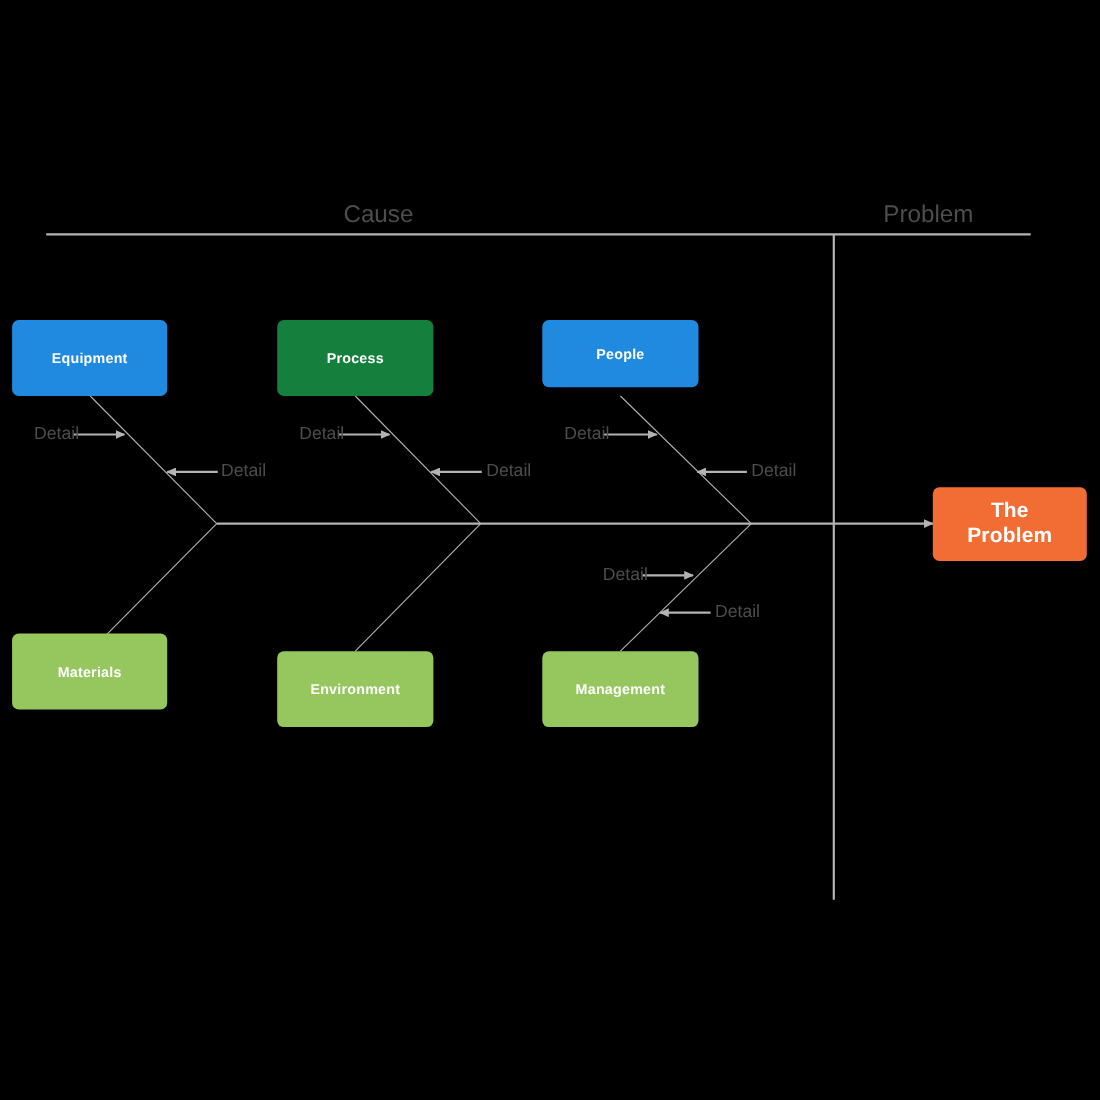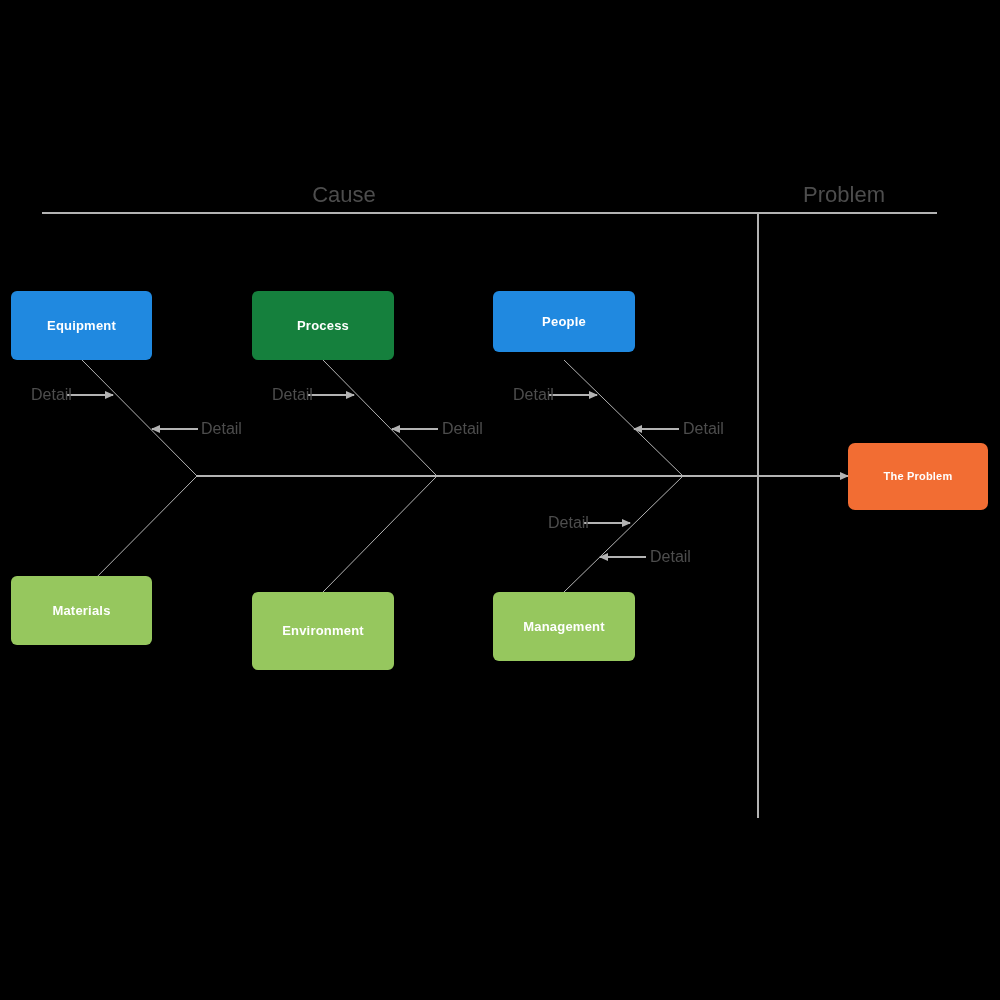--- a/index.html
+++ b/index.html
@@ -43,22 +43,21 @@
     line-height: 1.2;
     padding: 2px 14px;
   }
   .cause-node {
     width: 141px;
     height: 69px;
   }
   .problem-node {
     width: 140px;
     height: 67px;
-    font-size: 11px;
-    border-radius: 7px;
+    font-size: 19px;
   }
   .header-label {
     position: absolute;
     color: #4d4d4d;
     font-size: 22px;
     font-weight: normal;
     white-space: nowrap;
     transform: translateX(-50%);
   }
   .detail-label {
@@ -113,21 +112,21 @@
   </svg>
 
   <div class="header-label" id="cause-label" style="left: 344px; top: 182px;">Cause</div>
   <div class="header-label" id="effect-label" style="left: 844px; top: 182px;">Problem</div>
 
   <div id="nodes">
       <div class="node cause-node" style="left: 11px; top: 291px; width: 141px; height: 69px; background: rgb(32, 137, 224);">Equipment</div>
       <div class="node cause-node" style="left: 252px; top: 291px; width: 142px; height: 69px; background: #15803d;">Process</div>
       <div class="node cause-node" style="left: 493px; top: 291px; width: 142px; height: 61px; background: rgb(32, 137, 224);">People</div>
       <div class="node cause-node" style="left: 11px; top: 576px; width: 141px; height: 69px; background: rgb(150, 199, 94);">Materials</div>
-      <div class="node cause-node" style="left: 252px; top: 592px; width: 142px; height: 78px; background: rgb(150, 199, 94);">Environment</div>
+      <div class="node cause-node" style="left: 252px; top: 592px; width: 142px; height: 69px; background: rgb(150, 199, 94);">Environment</div>
       <div class="node cause-node" style="left: 493px; top: 592px; width: 142px; height: 69px; background: rgb(150, 199, 94);">Management</div>
     </div>
   <div id="labels">
       <div class="detail-label to-right" style="left: 31px; top: 395px;">Detail</div>
       <div class="detail-label to-left" style="left: 201px; top: 429px;">Detail</div>
       <div class="detail-label to-right" style="left: 272px; top: 395px;">Detail</div>
       <div class="detail-label to-left" style="left: 442px; top: 429px;">Detail</div>
       <div class="detail-label to-right" style="left: 513px; top: 395px;">Detail</div>
       <div class="detail-label to-left" style="left: 683px; top: 429px;">Detail</div>
       <div class="detail-label to-right" style="left: 548px; top: 523px;">Detail</div>

